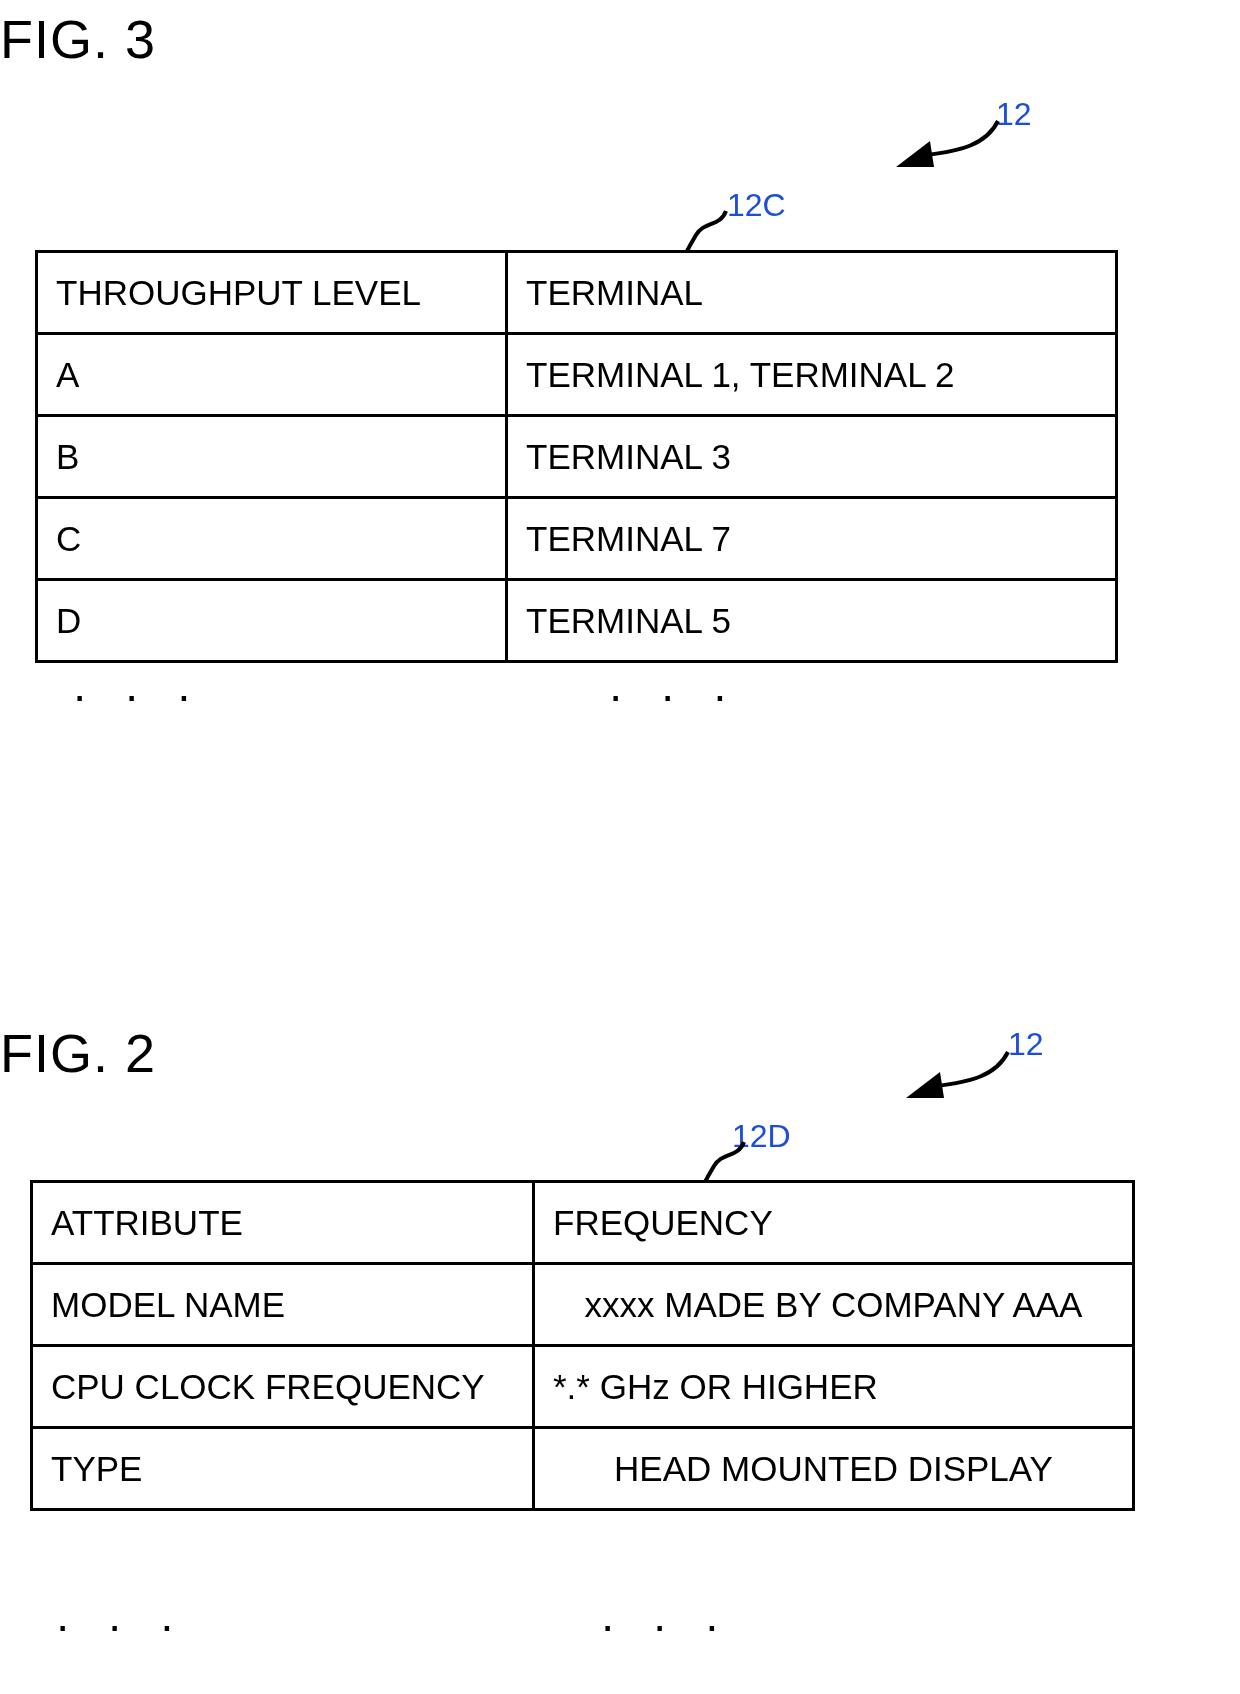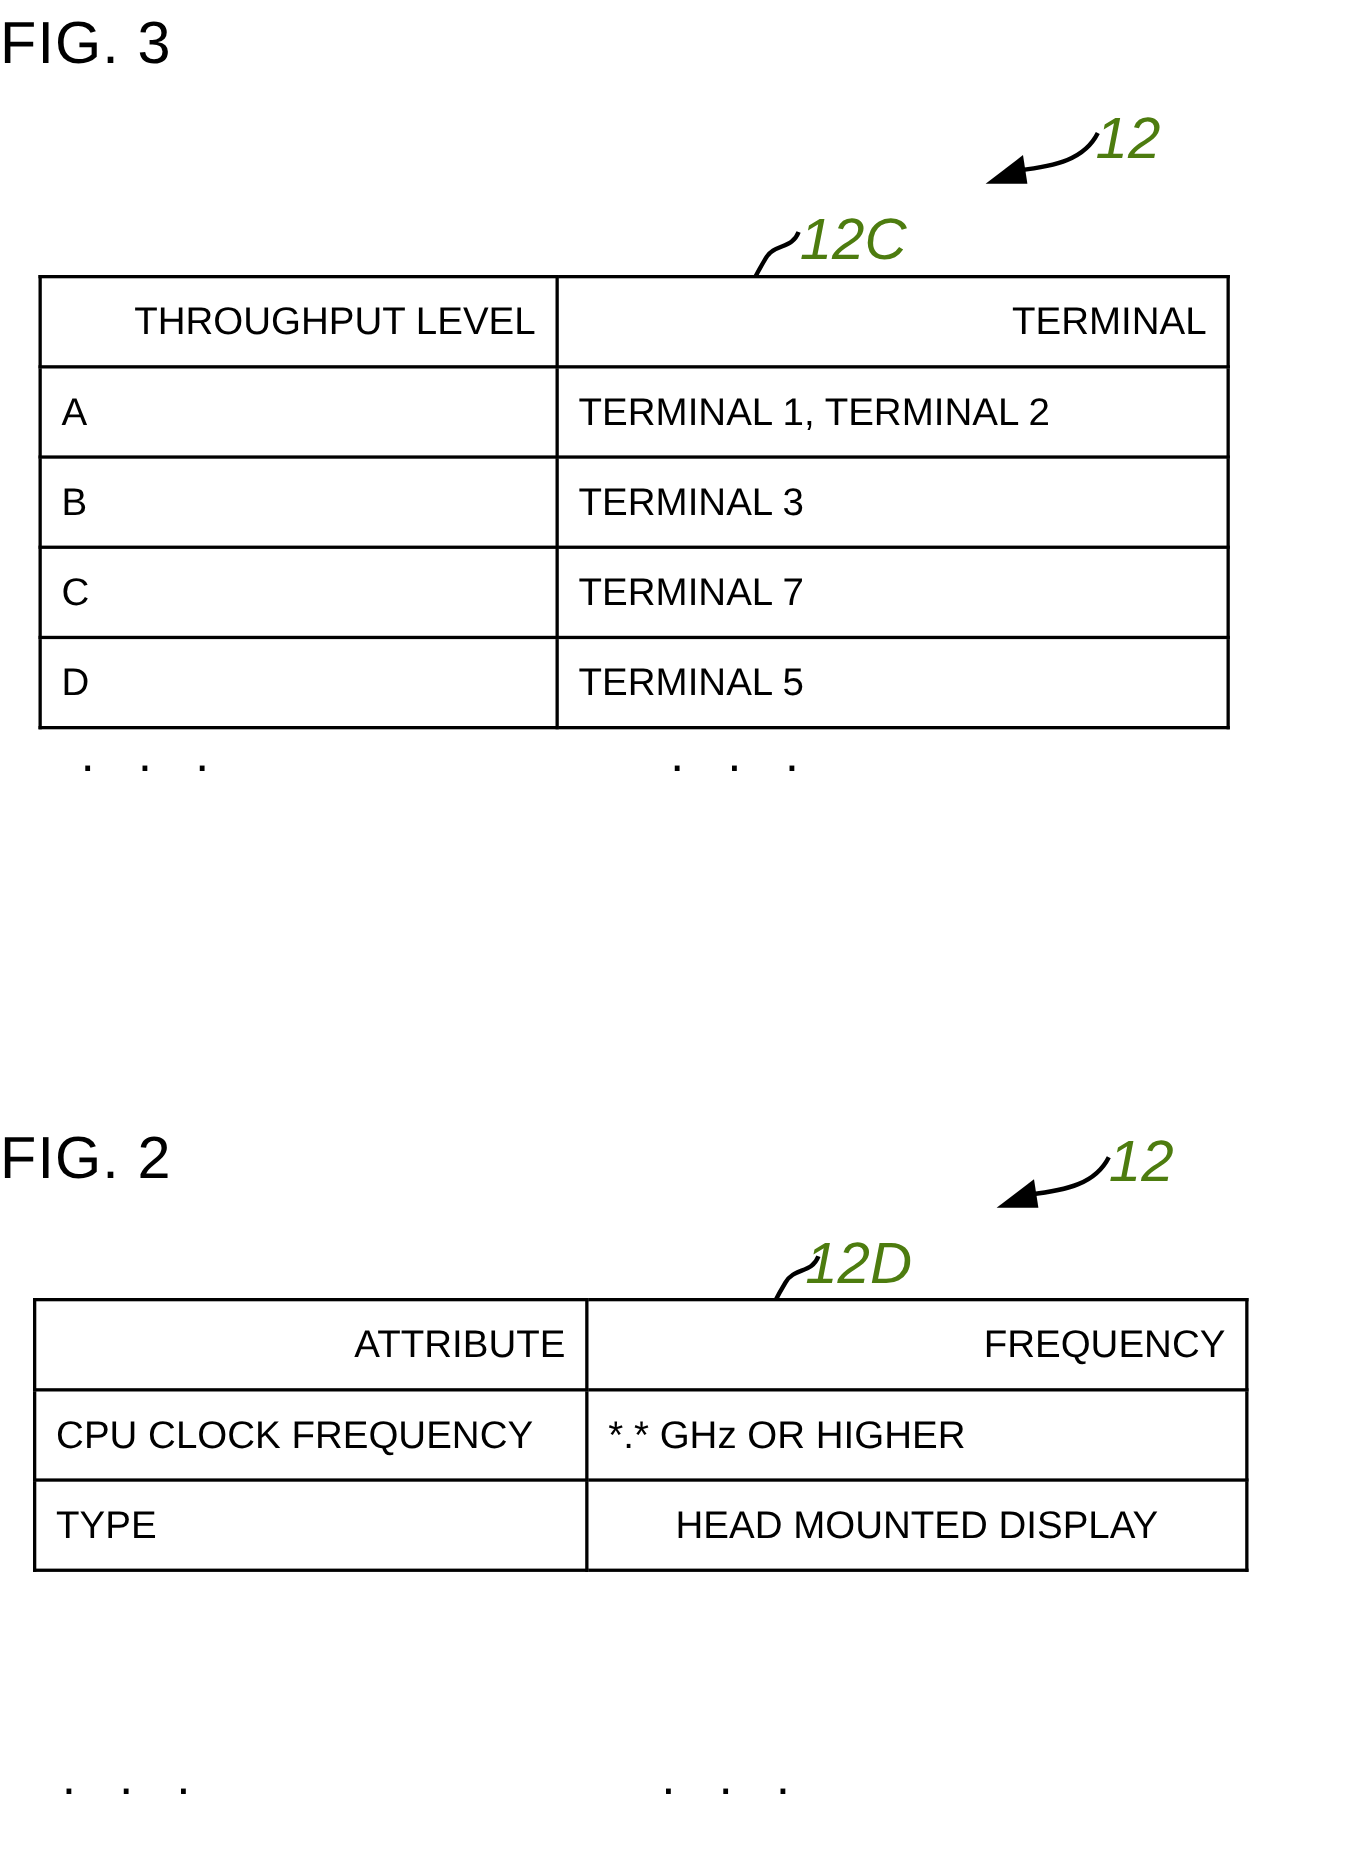--- a/index.html
+++ b/index.html
@@ -22,24 +22,23 @@
     font-size: 54px;
     letter-spacing: 1px;
     color: #000;
   }
   #fig3-title { top: 8px; }
   #fig4-title { top: 1022px; }
 
   
   .ref-label {
     position: absolute;
-    font-size: 53px;
-    color: #4d7c0f;
+    font-size: 32px;
+    color: #1d4ed8;
     white-space: nowrap;
-    font-style: italic;
   }
 
   .leader-svg {
     position: absolute;
     overflow: visible;
     pointer-events: none;
   }
 
   
   .patent-table {
@@ -51,21 +50,21 @@
   .patent-table td {
     border: 3px solid #000;
     font-size: 35px;
     color: #000;
     height: 82px;
     box-sizing: border-box;
     padding: 0 18px;
     vertical-align: middle;
     white-space: nowrap;
   }
-  .patent-table td.hdr { text-align: right; }
+  .patent-table td.hdr { text-align: left; }
   .patent-table td.left { text-align: left; }
   .patent-table td.center { text-align: center; }
 
   #table-12c { left: 35px; top: 250px; width: 1080px; }
   #table-12c td.col-a { width: 470px; }
   #table-12c td.col-b { width: 610px; }
 
   #table-12d { left: 18px; top: 1180px; width: 1102px; margin-left: 12px; }
   #table-12d td.col-a { width: 502px; }
   #table-12d td.col-b { width: 600px; }
@@ -141,20 +140,24 @@
   <path d="M 58,6 C 52,22 36,16 28,30 C 22,40 20,44 18,48" stroke="#000" stroke-width="4" fill="none"></path>
 </svg>
 
 <table class="patent-table" id="table-12d">
   <tbody>
       <tr>
     <td class="hdr col-a">ATTRIBUTE</td>
     <td class="hdr col-b">FREQUENCY</td>
   </tr>
   <tr>
+    <td class="left col-a">MODEL NAME</td>
+    <td class="center col-b">xxxx MADE BY COMPANY AAA</td>
+  </tr>
+  <tr>
     <td class="left col-a">CPU CLOCK FREQUENCY</td>
     <td class="left col-b">*.* GHz OR HIGHER</td>
   </tr>
   <tr>
     <td class="left col-a">TYPE</td>
     <td class="center col-b">HEAD MOUNTED DISPLAY</td>
   </tr>
 </tbody>
   </table>
 

